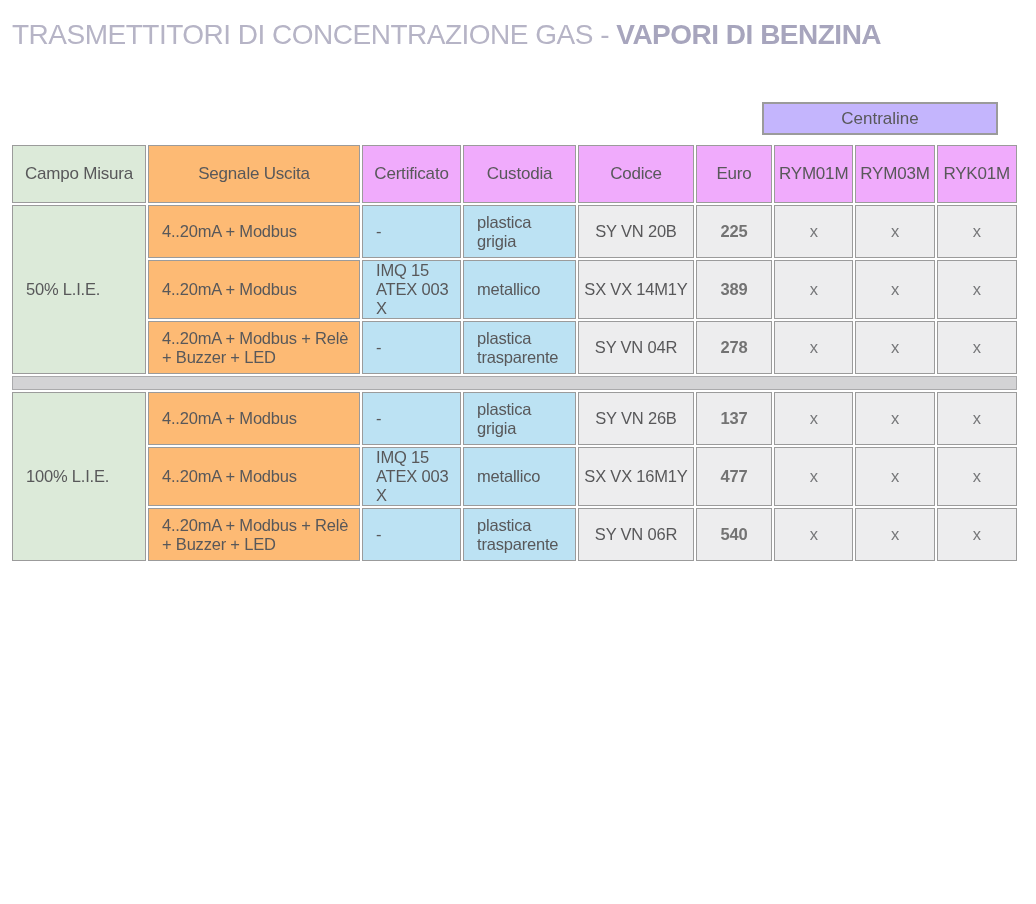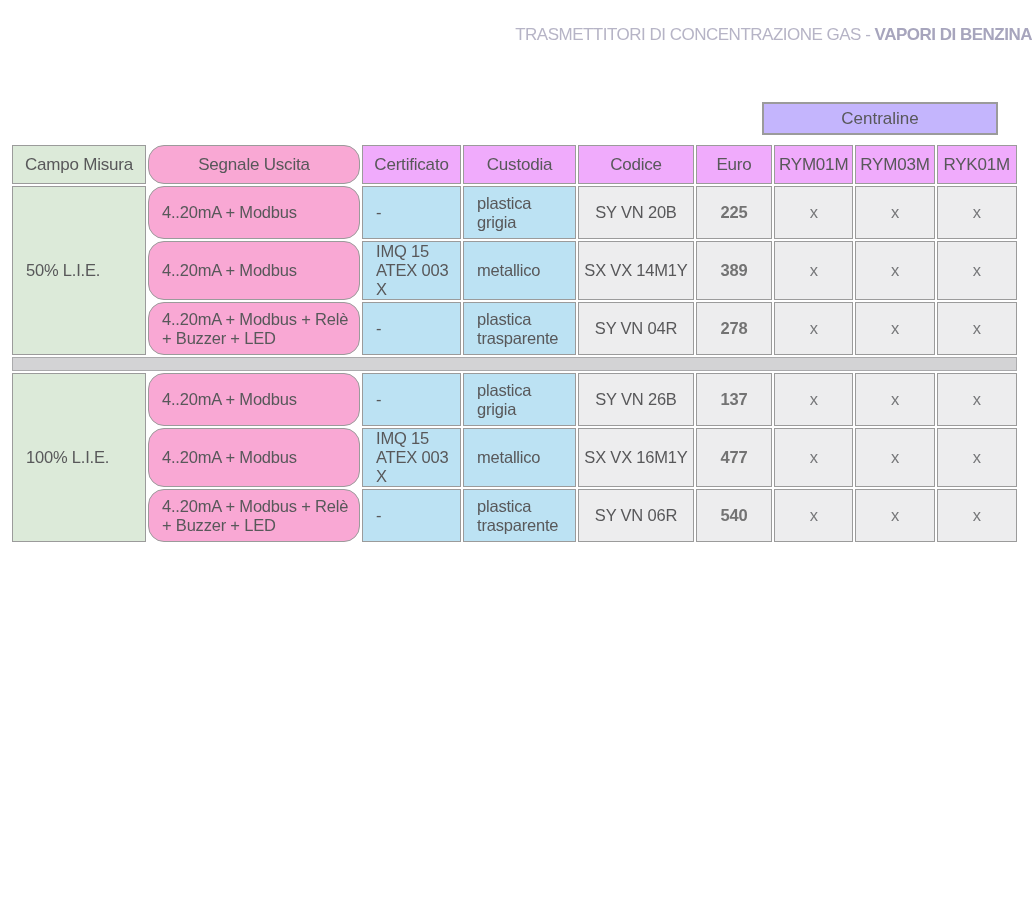--- a/index.html
+++ b/index.html
@@ -8,27 +8,26 @@
     background: #ffffff;
     font-family: "Liberation Sans", sans-serif;
     color: #58585a;
     -webkit-font-smoothing: antialiased;
   }
   .page { padding: 14px 0 0 10px; width: 1022px; }
 
   
   .title {
     margin: 6px 0 0 2px;
-    font-size: 17px;
+    font-size: 28px;
     line-height: 30px;
     letter-spacing: -0.5px;
     font-weight: 400;
     color: #b6b4c6;
     white-space: nowrap;
-    text-align: right;
   }
   .title .emph { font-weight: 700; color: #a7a5bd; letter-spacing: -0.5px; }
 
   
   .centraline-box {
     margin: 52px 0 8px 752px;
     width: 236px; height: 33px;
     box-sizing: border-box;
     background: #c4b5fd;
     border: 2px solid #9b9b9b;
@@ -45,24 +44,24 @@
   .products th, .products td {
     border: 1px solid #9b9b9b;
     box-sizing: border-box;
     font-size: 16.5px;
     text-align: center;
     vertical-align: middle;
     padding: 0 4px;
     height: 53px;
     letter-spacing: -0.2px;
   }
-  .products th { height: 39px; font-size: 17px; font-weight: 400; margin-left: 24px; }
+  .products th { height: 58px; font-size: 17px; font-weight: 400; margin-left: 24px; }
   .left { text-align: left !important; padding-left: 13px !important; padding-right: 6px !important; }
   .c-green  { background: #dcead9; }
-  .c-yellow { background: #f9a8d4; border-radius: 16px; }
+  .c-yellow { background: #fdba74; }
   .c-blueh  { background: #f0abfc; }
   .c-blue   { background: #bce2f3; }
   .c-grayh  { background: #f0abfc; }
   .c-gray   { background: #ededee; }
   .campo { font-size: 17px; margin-left: 47px; }
   .euro  { font-weight: 700; color: #737373; }
   .xmark { color: #77787a; font-size: 16px; }
   tr.sep td {
     height: 14px;
     background: #d3d3d5;

